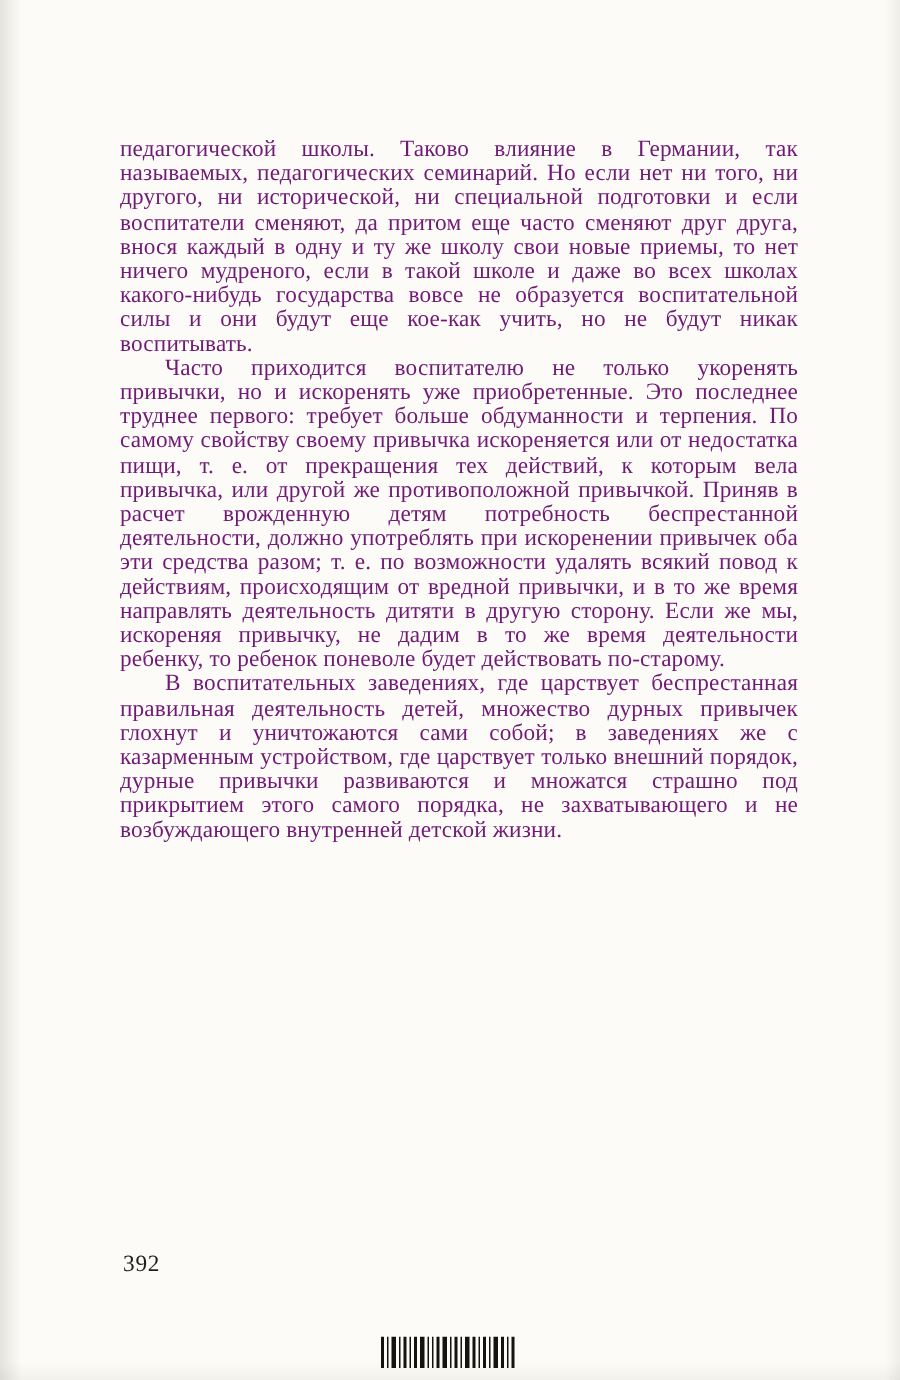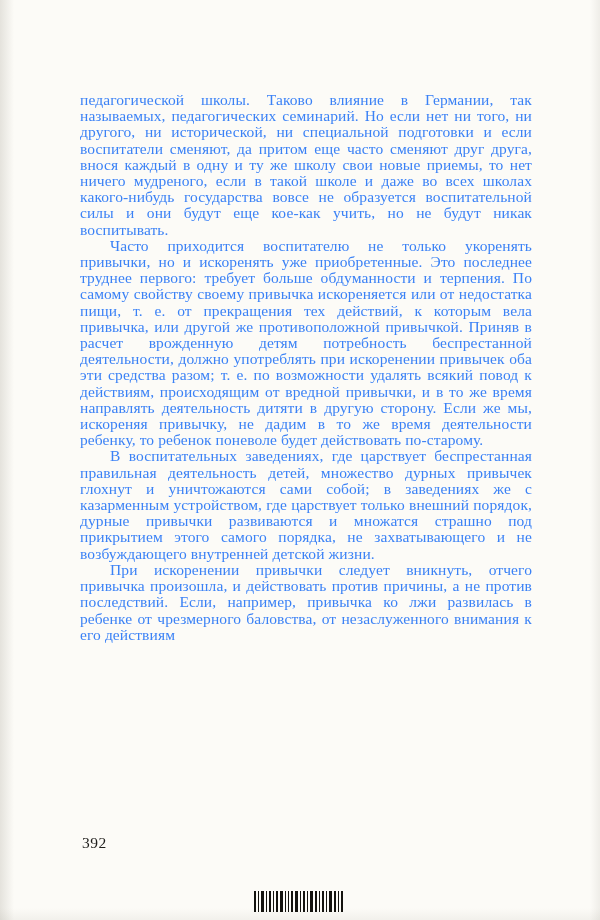--- a/index.html
+++ b/index.html
@@ -23,21 +23,21 @@
     background:
       linear-gradient(90deg, rgba(120,115,100,0.18) 0px, rgba(120,115,100,0.0) 14px),
       linear-gradient(270deg, rgba(120,115,100,0.10) 0px, rgba(120,115,100,0.0) 10px),
       linear-gradient(0deg, rgba(120,115,100,0.08) 0px, rgba(120,115,100,0.0) 12px);
   }
   .text-block {
     position: absolute;
     left: 80px;
     top: 92px;
     width: 452px;
-    color: #3b82f6;
+    color: #701a75;
     font-size: 15.5px;
     line-height: 16.2px;
     text-align: justify;
     letter-spacing: 0.1px;
   }
   .para {
     margin: 0;
     text-indent: 30px;
   }
   .para.no-indent {
@@ -66,21 +66,20 @@
 </style>
 </head>
 <body>
 
 <div class="scan-edges"></div>
 
 <div class="text-block">
   <p class="para no-indent">педагогической школы. Таково влияние в Германии, так называемых, педагогических семинарий. Но если нет ни того, ни другого, ни исторической, ни специальной подготовки и если воспитатели сменяют, да притом еще часто сменяют друг друга, внося каждый в одну и ту же школу свои новые приемы, то нет ничего мудреного, если в такой школе и даже во всех школах какого-нибудь государства вовсе не образуется воспитательной силы и они будут еще кое-как учить, но не будут никак воспитывать.</p>
   <p class="para">Часто приходится воспитателю не только укоренять привычки, но и искоренять уже приобретенные. Это последнее труднее первого: требует больше обдуманности и терпения. По самому свойству своему привычка искореняется или от недостатка пищи, т. е. от прекращения тех действий, к которым вела привычка, или другой же противоположной привычкой. Приняв в расчет врожденную детям потребность беспрестанной деятельности, должно употреблять при искоренении привычек оба эти средства разом; т. е. по возможности удалять всякий повод к действиям, происходящим от вредной привычки, и в то же время направлять деятельность дитяти в другую сторону. Если же мы, искореняя привычку, не дадим в то же время деятельности ребенку, то ребенок поневоле будет действовать по-старому.</p>
   <p class="para">В воспитательных заведениях, где царствует беспрестанная правильная деятельность детей, множество дурных привычек глохнут и уничтожаются сами собой; в заведениях же с казарменным устройством, где царствует только внешний порядок, дурные привычки развиваются и множатся страшно под прикрытием этого самого порядка, не захватывающего и не возбуждающего внутренней детской жизни.</p>
-  <p class="para">При искоренении привычки следует вникнуть, отчего привычка произошла, и действовать против причины, а не против последствий. Если, например, привычка ко лжи развилась в ребенке от чрезмерного баловства, от незаслуженного внимания к его действиям</p>
 </div>
 
 <div class="page-number">392</div>
 
 <svg class="barcode" viewBox="0 0 92 21" xmlns="http://www.w3.org/2000/svg" aria-hidden="true">
   <rect x="0" y="0" width="2" height="21"></rect>
   <rect x="4" y="0" width="1" height="21"></rect>
   <rect x="7" y="0" width="3" height="21"></rect>
   <rect x="12" y="0" width="1" height="21"></rect>
   <rect x="15" y="0" width="2" height="21"></rect>

